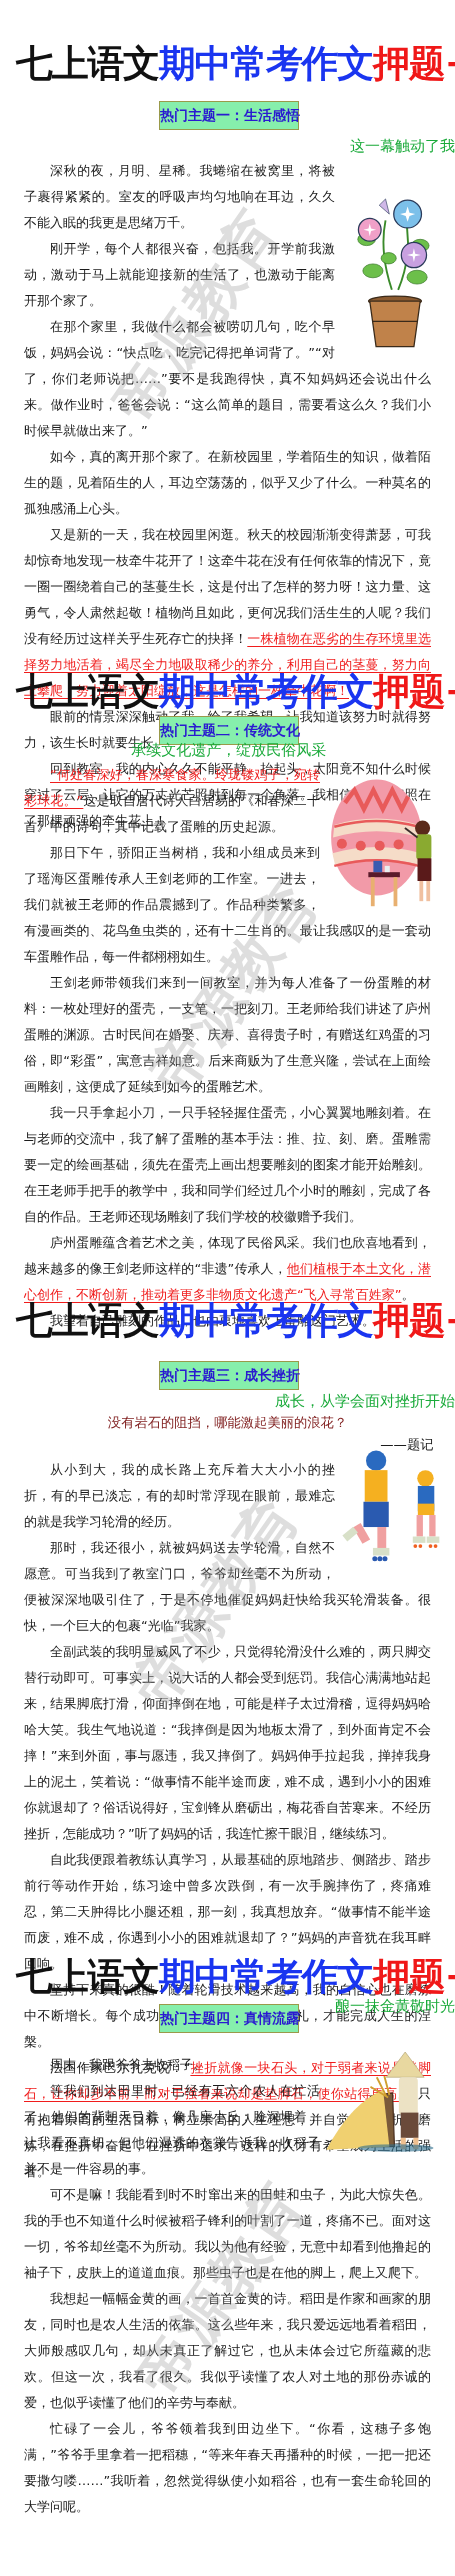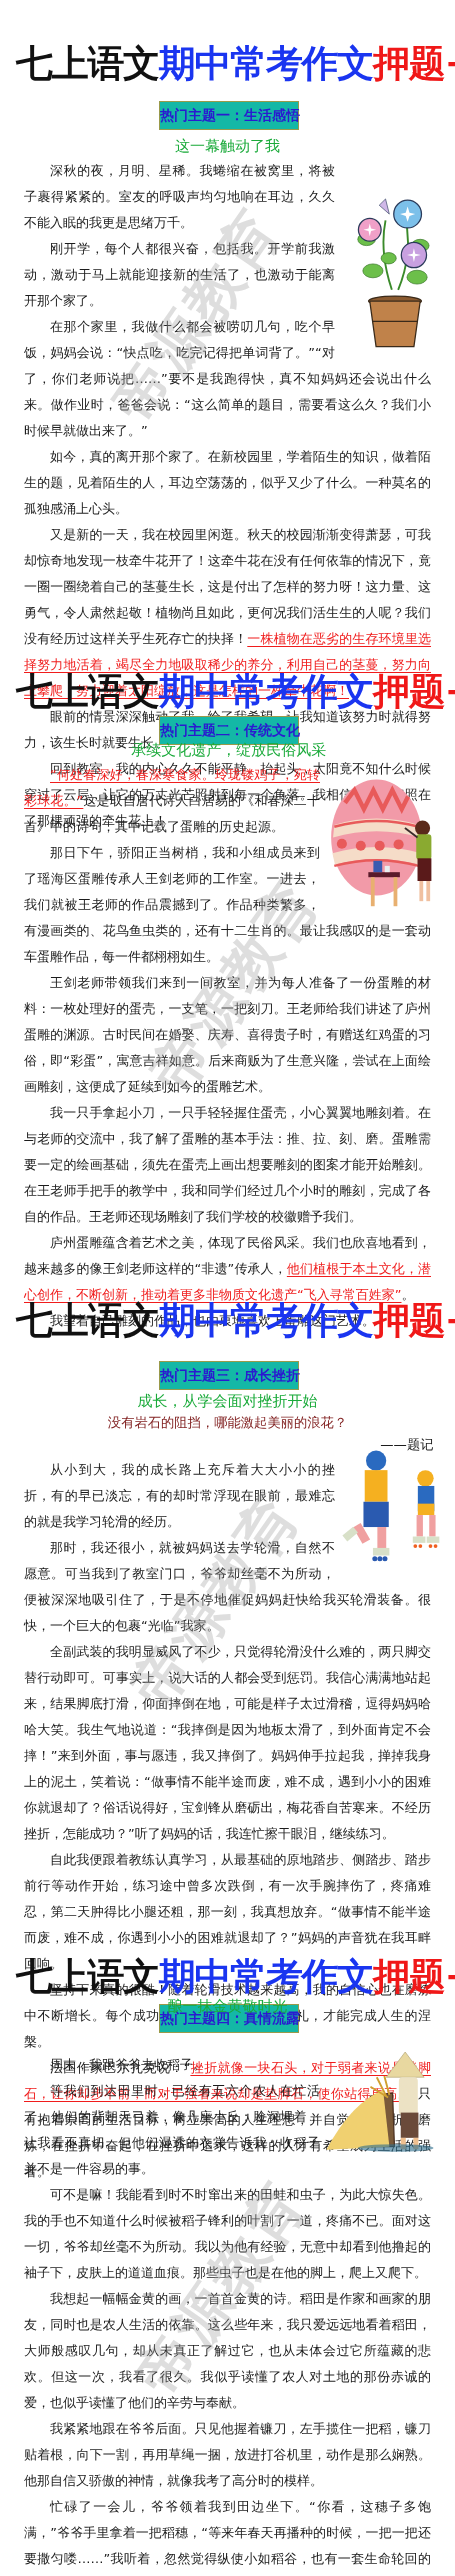--- a/index.html
+++ b/index.html
@@ -3,22 +3,22 @@
 <meta charset="utf-8">
 <style>
   * { box-sizing: border-box; margin: 0; padding: 0; }
   html, body { width: 455px; background: #ffffff; }
   body { position: relative; height: 2576px; overflow: hidden; font-family: "DejaVu Sans", "Liberation Sans", sans-serif; color: #1a1a1a; }
   .section { position: absolute; left: 0; width: 455px; }
   .page-title { position: absolute; left: 0; width: 455px; text-align: center; font-family: "DejaVu Serif", "Liberation Serif", serif; font-weight: bold; font-size: 37px; letter-spacing: -1.3px; line-height: 46px; white-space: nowrap; }
   .t-black { color: #111111; padding-left: 16px; }
   .t-blue { color: #1a35f0; }
   .t-red { color: #f01818; }
-  .badge { position: absolute; left: 159px; width: 140px; height: 29px; background: #14b8a6; border: 1.3px solid #9a9a4a; text-align: right; font-family: "DejaVu Serif", "Liberation Serif", serif; font-weight: bold; font-size: 14px; line-height: 26.6px; color: #2a1ad0; white-space: nowrap; }
-  .subtitle { position: absolute; left: 0; width: 455px; text-align: center; color: #1aaa3a; font-size: 15px; line-height: 20px; white-space: nowrap; }
+  .badge { position: absolute; left: 159px; width: 140px; height: 29px; background: #86efac; border: 1.3px solid #9a9a4a; text-align: right; font-family: "DejaVu Serif", "Liberation Serif", serif; font-weight: bold; font-size: 14px; line-height: 26.6px; color: #2a1ad0; white-space: nowrap; }
+  .subtitle { position: absolute; left: 0; width: 455px; text-align: right; color: #1aaa3a; font-size: 15px; line-height: 20px; white-space: nowrap; }
   .body-text { position: absolute; left: 24px; font-size: 13px; line-height: 26px; color: #1c1c1c; text-align: justify; }
   .body-text p { text-indent: 2em; }
   .hl { color: #f01c1c; text-decoration: underline; text-decoration-color: #f01c1c; text-underline-offset: 3.2px; text-decoration-thickness: 1.3px; }
   .epigraph { position: absolute; left: 0; width: 455px; text-align: center; font-size: 13.3px; line-height: 20px; color: #7f1d1d; }
   .signature { position: absolute; right: 21.5px; font-size: 13.3px; line-height: 20px; color: #1c1c1c; }
   .illus { position: absolute; }
   .watermark { position: absolute; font-size: 57px; font-weight: bold; color: rgba(160,160,160,0.35); transform: rotate(-55deg); white-space: nowrap; pointer-events: none; letter-spacing: 3.8px; }
 </style>
 </head>
 <body>
@@ -156,21 +156,20 @@
     <span class="t-black">七上语文</span><span class="t-blue">期中常考作文</span><span class="t-red">押题+范文</span>
   </div>
   <div class="badge" style="top:2004px;">热门主题四：真情流露</div>
   <div class="subtitle" style="top:1996px;">酿一抹金黄敬时光</div>
   <div class="body-text" style="top: 2052px; width: 407px; padding-right: 0px;">
       <div style="float: right; width: 111px; height: 104px;"></div>
       <p><span>周末，我跟爷爷去收稻子。</span></p>
       <p><span>等我们到达田里时，已经有五六个农人在忙活了。他们的背朝天弓着，像几座小丘；脸深埋着，让我看不真切。但他们湿透的衣裳告诉我：收稻子并不是一件容易的事。</span></p>
       <p><span>可不是嘛！我能看到时不时窜出来的田蛙和虫子，为此大惊失色。我的手也不知道什么时候被稻子锋利的叶割了一道，疼痛不已。面对这一切，爷爷却丝毫不为所动。我以为他有经验，无意中却看到他撸起的袖子下，皮肤上的道道血痕。那些虫子也是在他的脚上，爬上又爬下。</span></p>
       <p><span>我想起一幅幅金黄的画，一首首金黄的诗。稻田是作家和画家的朋友，同时也是农人生活的依靠。这么些年来，我只爱远远地看着稻田，大师般感叹几句，却从未真正了解过它，也从未体会过它所蕴藏的悲欢。但这一次，我看了很久。我似乎读懂了农人对土地的那份赤诚的爱，也似乎读懂了他们的辛劳与奉献。</span></p>
-      <p><span>我紧紧地跟在爷爷后面。只见他握着镰刀，左手揽住一把稻，镰刀贴着根，向下一割，再用草绳一捆，放进打谷机里，动作是那么娴熟。他那自信又骄傲的神情，就像我考了高分时的模样。</span></p>
       <p><span>忙碌了一会儿，爷爷领着我到田边坐下。“你看，这穗子多饱满，”爷爷手里拿着一把稻穗，“等来年春天再播种的时候，一把一把还要撒匀喽……”我听着，忽然觉得纵使小如稻谷，也有一套生命轮回的大学问呢。</span></p>
     </div>
   <div class="illus" style="left:326px; top:2052px; width:111px; height:101px;">
     <svg width="111" height="101" viewBox="0 0 175 160">
       <path d="M95 40 L125 0 L155 40 Z" fill="#e8d8a0" stroke="#b0a070"></path>
       <rect x="115" y="40" width="30" height="60" rx="6" fill="#ece2c4"></rect>
       <rect x="118" y="96" width="28" height="40" fill="#6a4a3a"></rect>
       <rect x="118" y="136" width="8" height="18" fill="#f0c090"></rect>
         <rect x="138" y="136" width="8" height="18" fill="#f0c090"></rect>
       <path d="M70 70 L105 65 L108 150 L72 150 Z" fill="#7a5a3a" stroke="#4a3020" stroke-width="2"></path>

